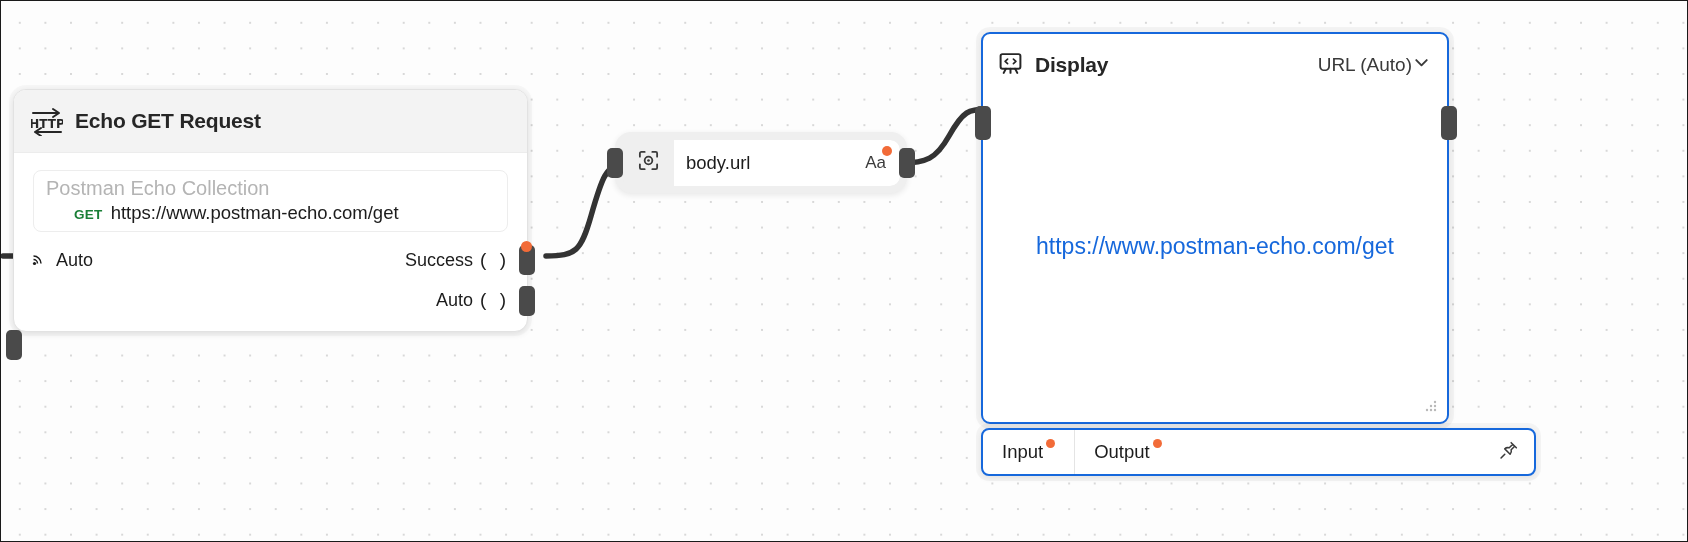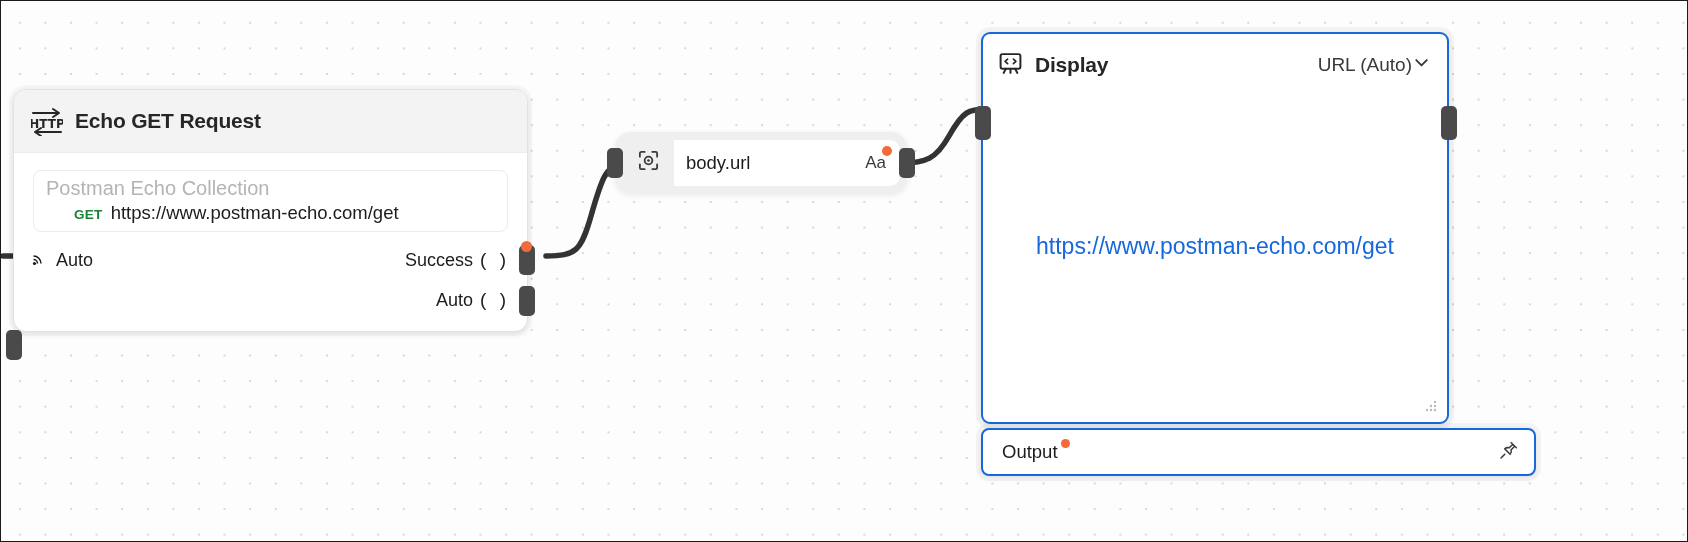--- a/index.html
+++ b/index.html
@@ -268,21 +268,21 @@
     box-sizing: border-box;
   }
   .io-tab {
     display: flex;
     align-items: center;
     padding: 0 19px;
     font-size: 18.5px;
     color: #1c1c1c;
     position: relative;
   }
-  .io-tab + .io-tab { border-left: 1px solid #e4e4e4; align-items: flex-end; }
+  .io-tab + .io-tab { border-left: 1px solid #e4e4e4; }
   .io-sup {
     width: 9px;
     height: 9px;
     border-radius: 50%;
     background: #f26b38;
     margin-left: 3px;
     align-self: flex-start;
     margin-top: 9px;
   }
   .io-spacer { flex: 1 1 auto; }
@@ -427,20 +427,24 @@
         <circle cx="11" cy="11" r="1.2" fill="#b9b9b9"></circle>
       </svg>
     </span>
 
     <div class="port-nub left" style="top: 72px; height: 34px;"></div>
     <div class="port-nub right" style="top: 72px; height: 34px; right: -10px;"></div>
   </div>
 
   <div id="io-bar">
     <div class="io-tab">
+      <span>Input</span>
+      <span class="io-sup"></span>
+    </div>
+    <div class="io-tab">
       <span>Output</span>
       <span class="io-sup"></span>
     </div>
     <div class="io-spacer"></div>
     <div class="pin-cell">
       <span>
         <svg viewBox="0 0 22 22" width="21" height="21">
           <path d="M13.8 2.8 L19.2 8.2 M15.5 4.5 L11.8 8.2 C10.2 7.8 8.3 8.1 7.1 9.3
                    L12.7 14.9 C13.9 13.7 14.2 11.8 13.8 10.2 L17.5 6.5 Z" stroke="#3a3a3a" stroke-width="1.6" fill="none" stroke-linecap="round" stroke-linejoin="round"></path>
           <path d="M7.1 14.9 L3.2 18.8" stroke="#3a3a3a" stroke-width="1.6" stroke-linecap="round"></path>

